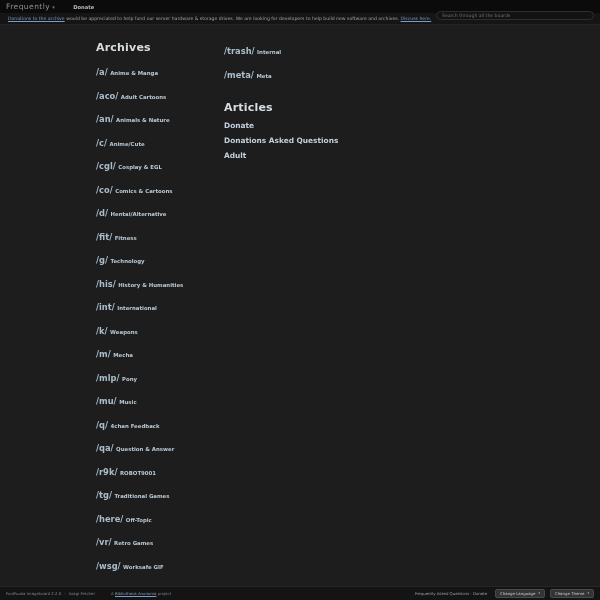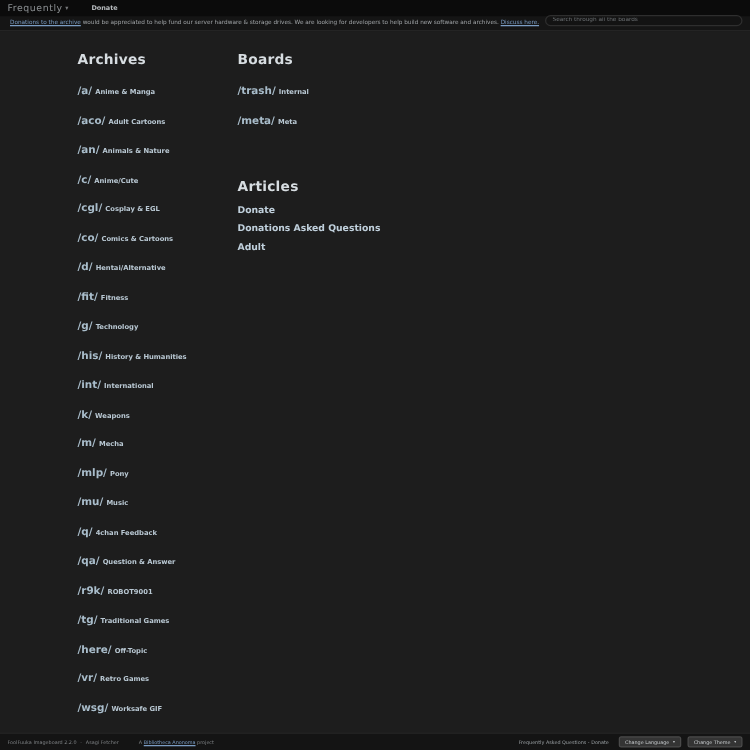--- a/index.html
+++ b/index.html
@@ -87,34 +87,34 @@
   }
   .banner a {
     color: #7b9dc4;
     text-decoration: underline;
   }
 
   
   .content {
     flex: 1 1 auto;
     display: flex;
-    padding: 16px 0 0 62px;
+    padding: 16px 0 0 96px;
     gap: 0;
   }
   .col-archives { width: 128px; }
   .col-boards { width: 220px; }
 
   .col-title {
     color: #d7dde1;
     font-size: 11px;
     font-weight: bold;
     letter-spacing: .2px;
     margin: 0 0 8px 0;
   }
-  .col-title.second { margin-top: 41px; }
+  .col-title.second { margin-top: 20px; }
 
   .link-row {
     display: block;
     margin-bottom: 7.5px;
     white-space: nowrap;
     line-height: 1;
   }
   .board-tag {
     color: #a9bdcb;
     font-size: 8.3px;
@@ -234,21 +234,20 @@
         <a class="link-row" href="#"><span class="board-tag">/qa/</span><span class="board-desc">Question &amp; Answer</span></a>
         <a class="link-row" href="#"><span class="board-tag">/r9k/</span><span class="board-desc">ROBOT9001</span></a>
         <a class="link-row" href="#"><span class="board-tag">/tg/</span><span class="board-desc">Traditional Games</span></a>
         <a class="link-row" href="#"><span class="board-tag">/here/</span><span class="board-desc">Off-Topic</span></a>
         <a class="link-row" href="#"><span class="board-tag">/vr/</span><span class="board-desc">Retro Games</span></a>
         <a class="link-row" href="#"><span class="board-tag">/wsg/</span><span class="board-desc">Worksafe GIF</span></a>
       </div>
     </div>
 
     <div class="col-boards">
-      <div class="col-title">Boards</div>
       <div>
         <a class="link-row" href="#"><span class="board-tag">/trash/</span><span class="board-desc">Internal</span></a>
         <a class="link-row" href="#"><span class="board-tag">/meta/</span><span class="board-desc">Meta</span></a>
       </div>
 
       <div class="col-title second">Articles</div>
       <div>
         <a class="article-link" href="#">Donate</a>
         <a class="article-link" href="#">Donations Asked Questions</a>
         <a class="article-link" href="#">Adult</a>

